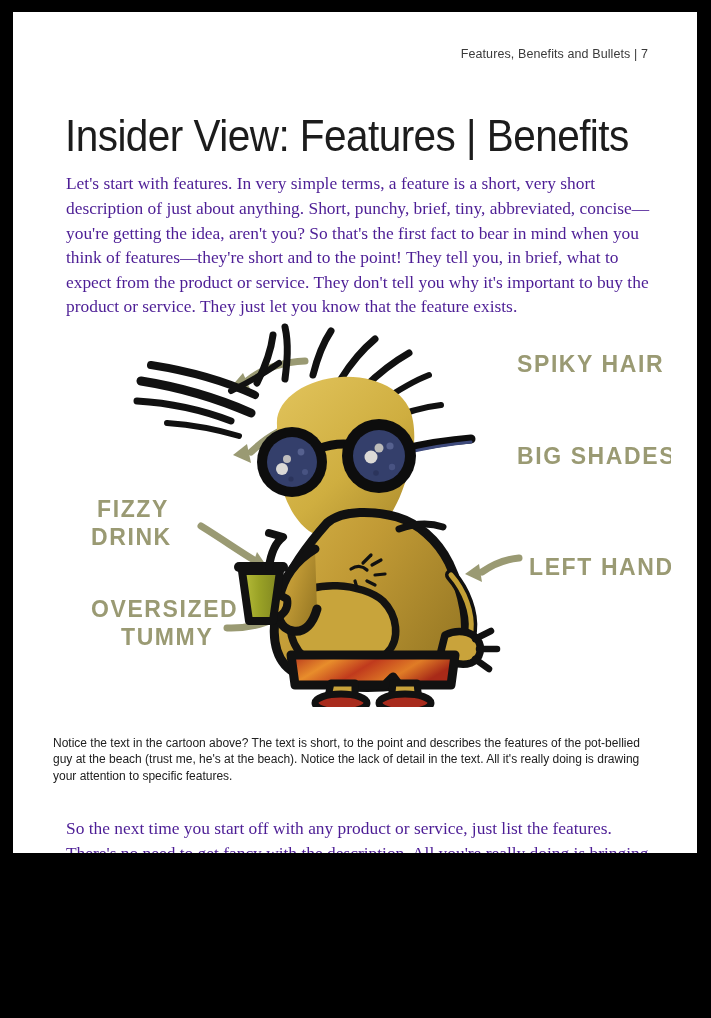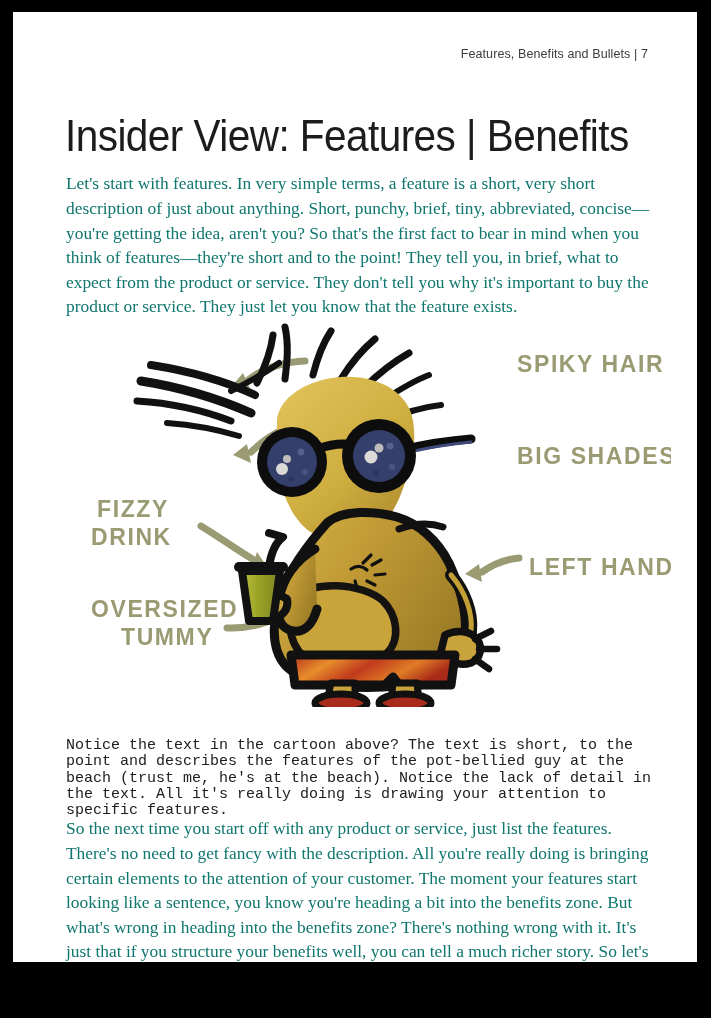--- a/index.html
+++ b/index.html
@@ -12,21 +12,21 @@
     width: 711px; height: 1018px;
     position: relative;
     overflow: hidden;
     font-family: "Liberation Serif", serif;
   }
 
   
   #page-sheet {
     position: absolute;
     left: 13px; top: 12px;
-    width: 684px; height: 950px;
+    width: 684px; height: 841px;
     background: #ffffff;
     overflow: hidden;
   }
 
   
   #running-head {
     position: absolute;
     right: 49px; top: 35px;
     font-family: "Liberation Sans", sans-serif;
     font-size: 12.5px;
@@ -52,33 +52,33 @@
   }
 
   
   .body-copy {
     position: absolute;
     left: 53px;
     width: 592px;
     font-family: "Liberation Serif", serif;
     font-size: 17.4px;
     line-height: 24.6px;
-    color: #0f766e;
+    color: #4c1d95;
     text-align: left;
   }
   #intro-paragraph { top: 142px; }
   #closing-paragraph { top: 787px; }
 
   
   #figure-caption {
     position: absolute;
-    left: 53px; top: 711px;
+    left: 40px; top: 711px;
     width: 592px;
-    font-family: Liberation Mono, monospace;
-    font-size: 15px;
+    font-family: Liberation Sans, sans-serif;
+    font-size: 12px;
     line-height: 16.3px;
     color: #202020;
   }
 
   
   #cartoon-figure {
     position: absolute;
     left: 66px; top: 305px;
     width: 592px; height: 390px;
   }

